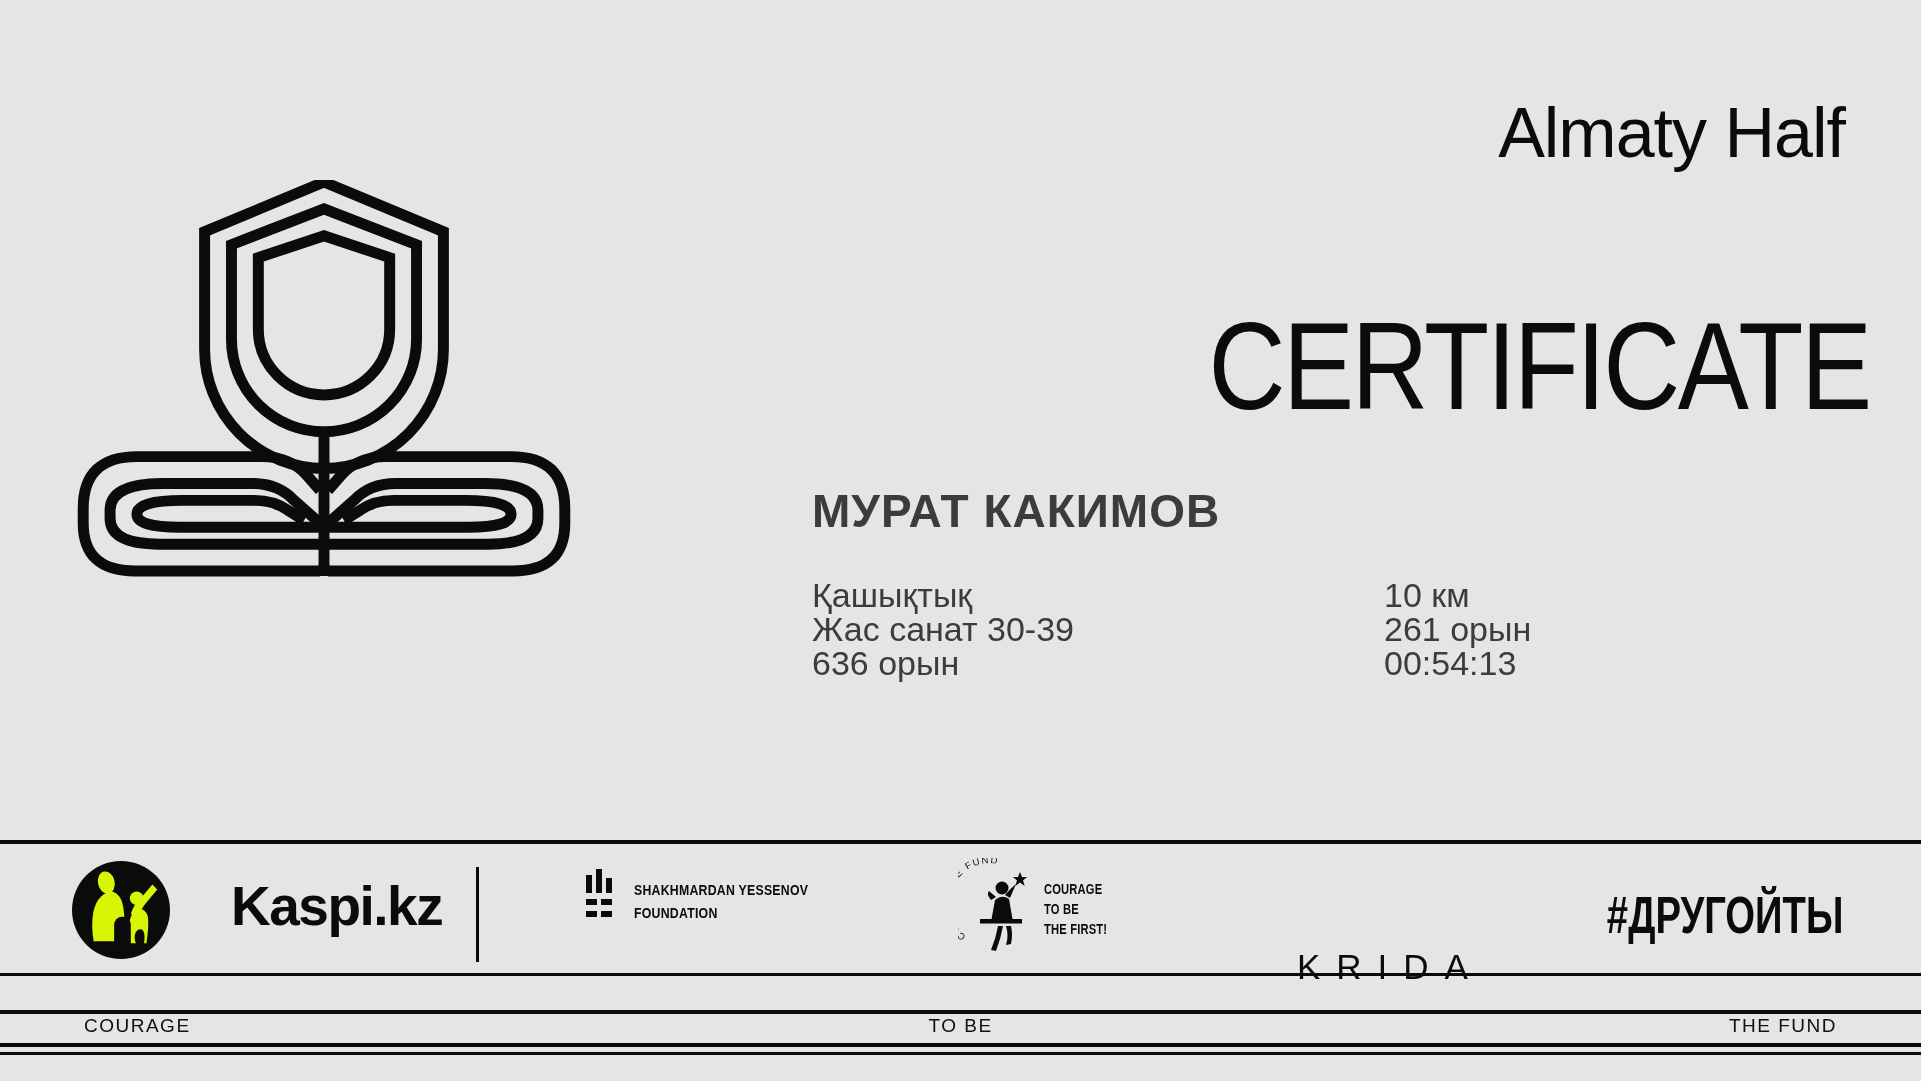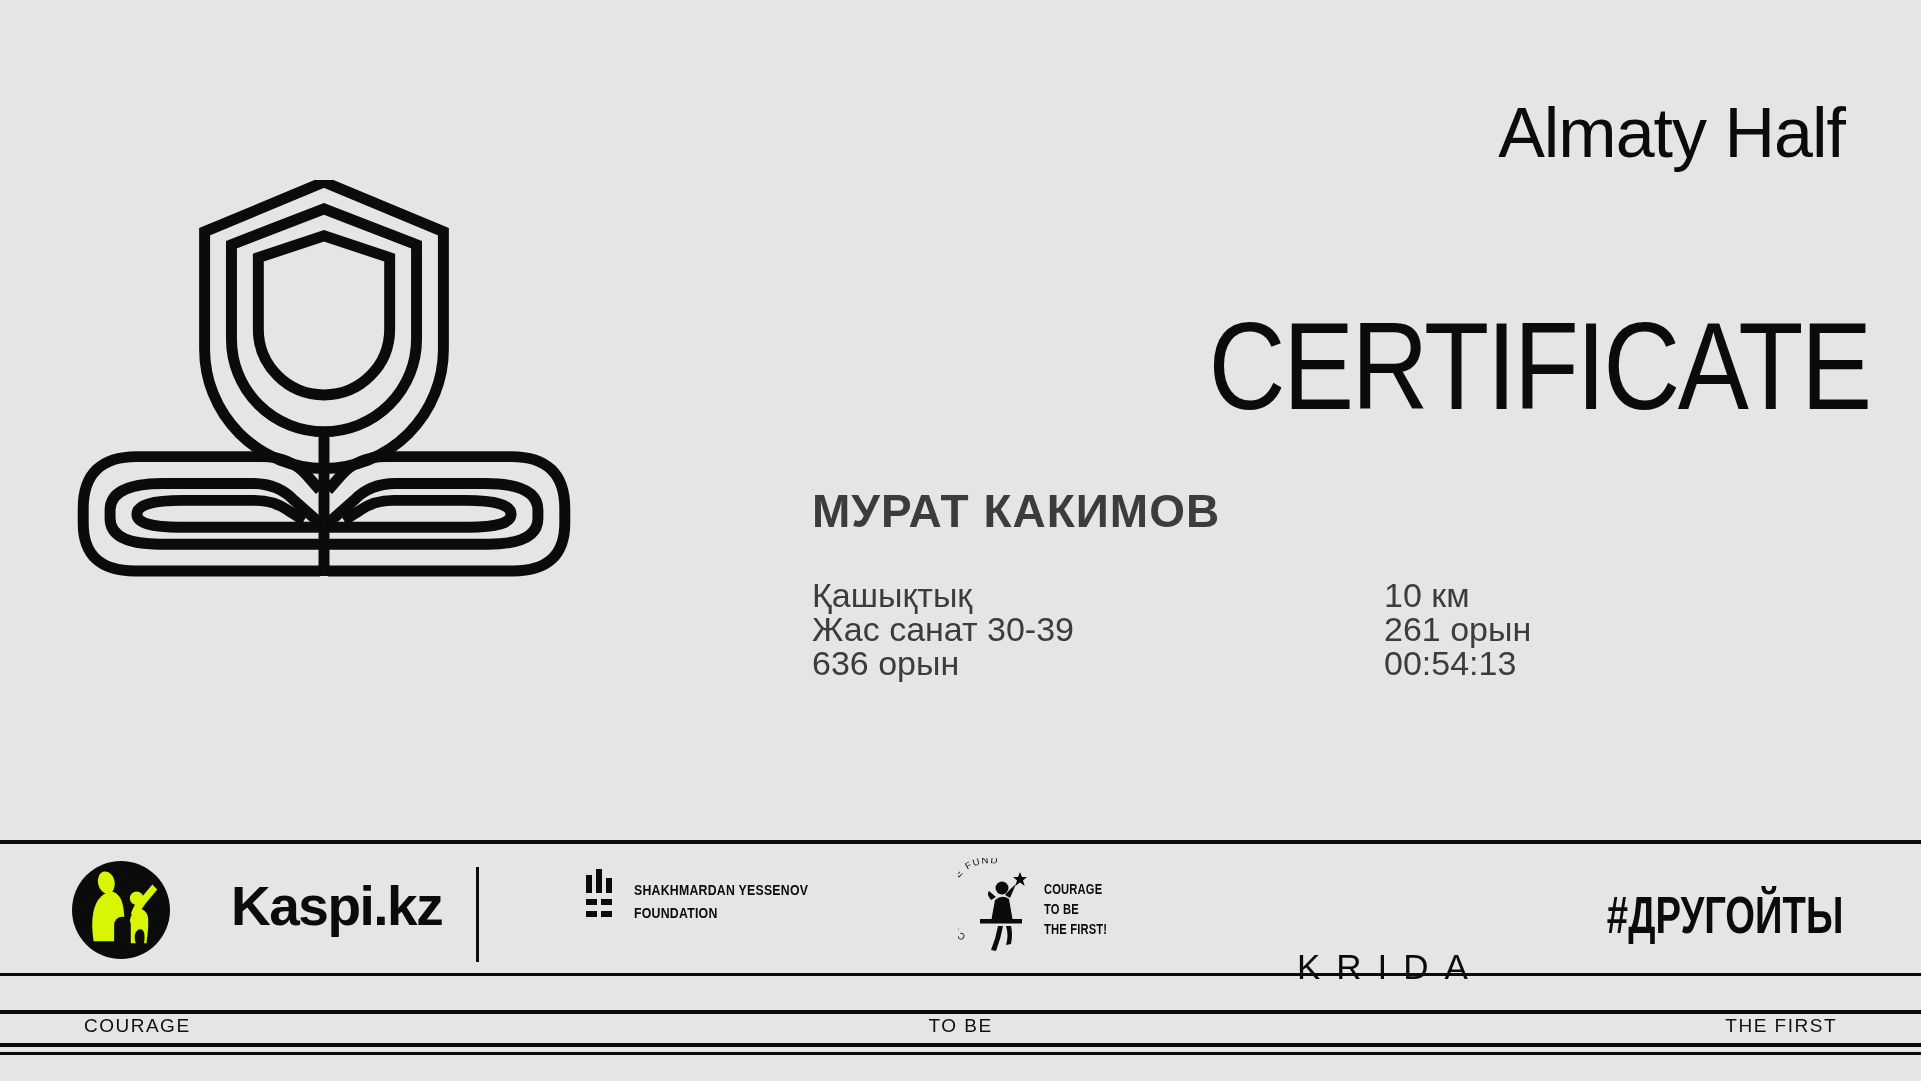--- a/index.html
+++ b/index.html
@@ -155,15 +155,15 @@
     <div>TO BE</div>
     <div>THE FIRST!</div>
   </div>
 
   <div class="abs krida">KRIDA</div>
 
   <div class="abs hashtag">#ДРУГОЙТЫ</div>
 
   <div class="abs strip-text strip-left">COURAGE</div>
   <div class="abs strip-text strip-center">TO BE</div>
-  <div class="abs strip-text strip-right">THE FIRST</div>
+  <div class="abs strip-text strip-right">THE FUND</div>
 
 </div>
 
 </body></html>

